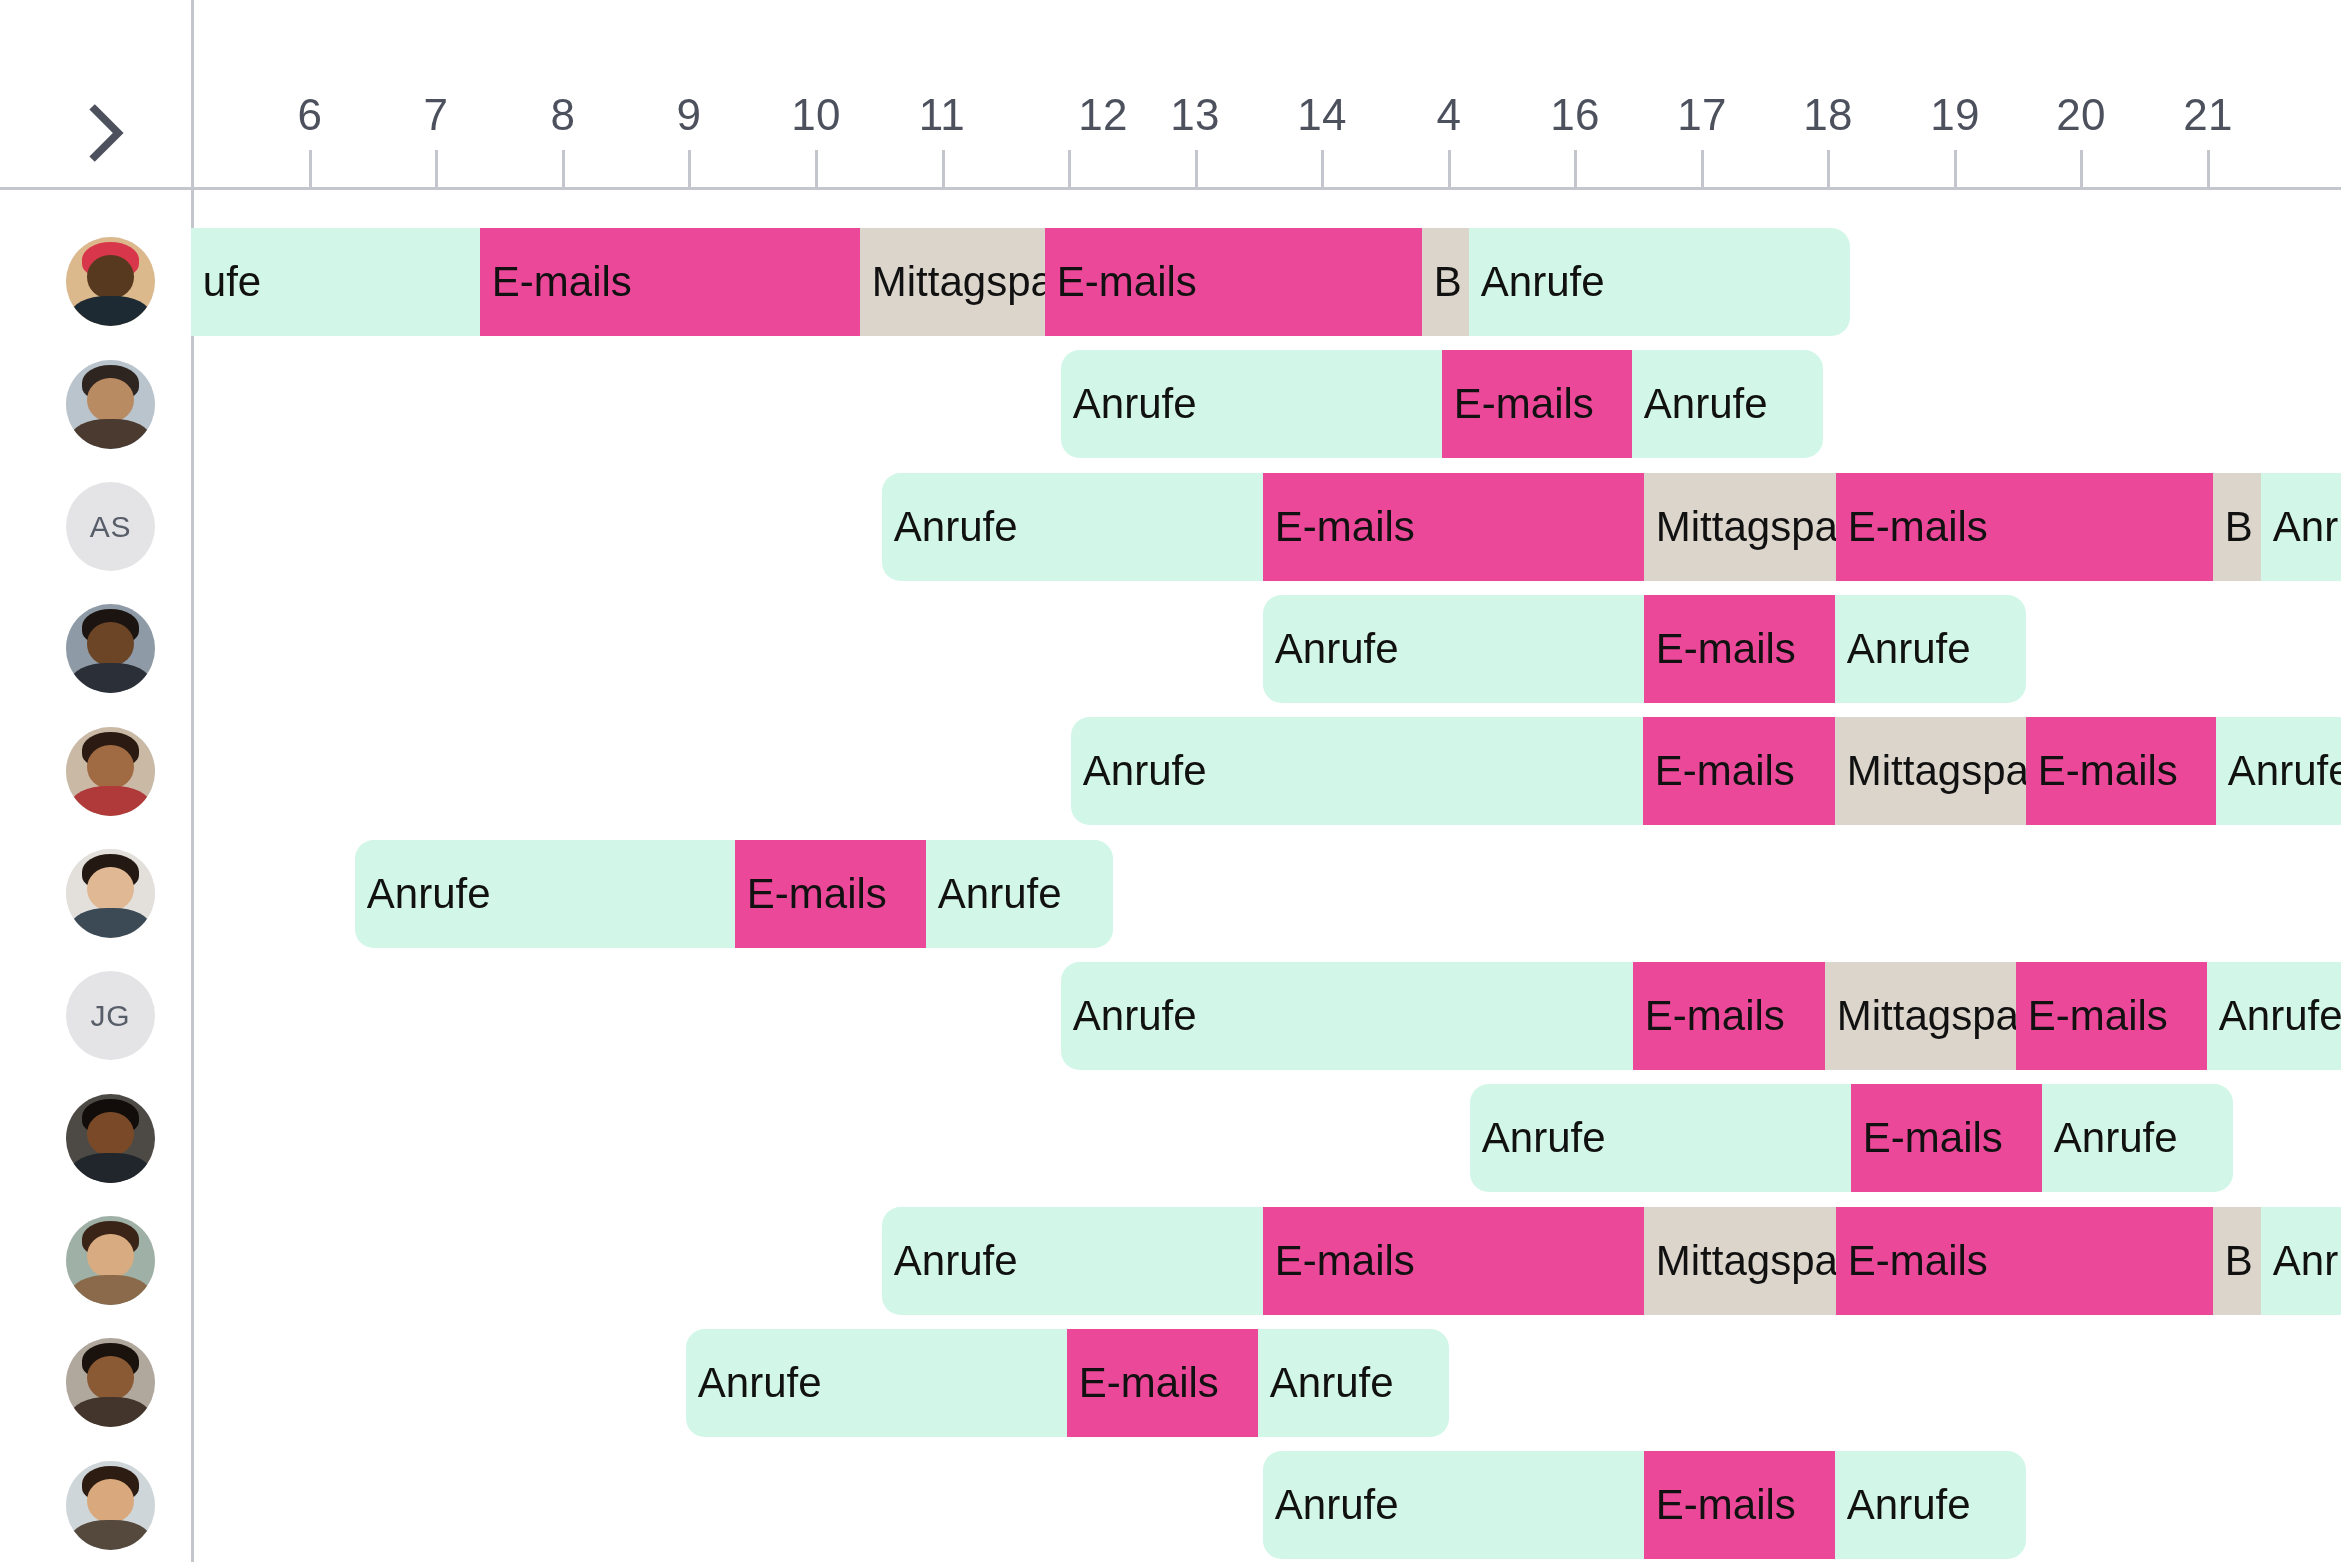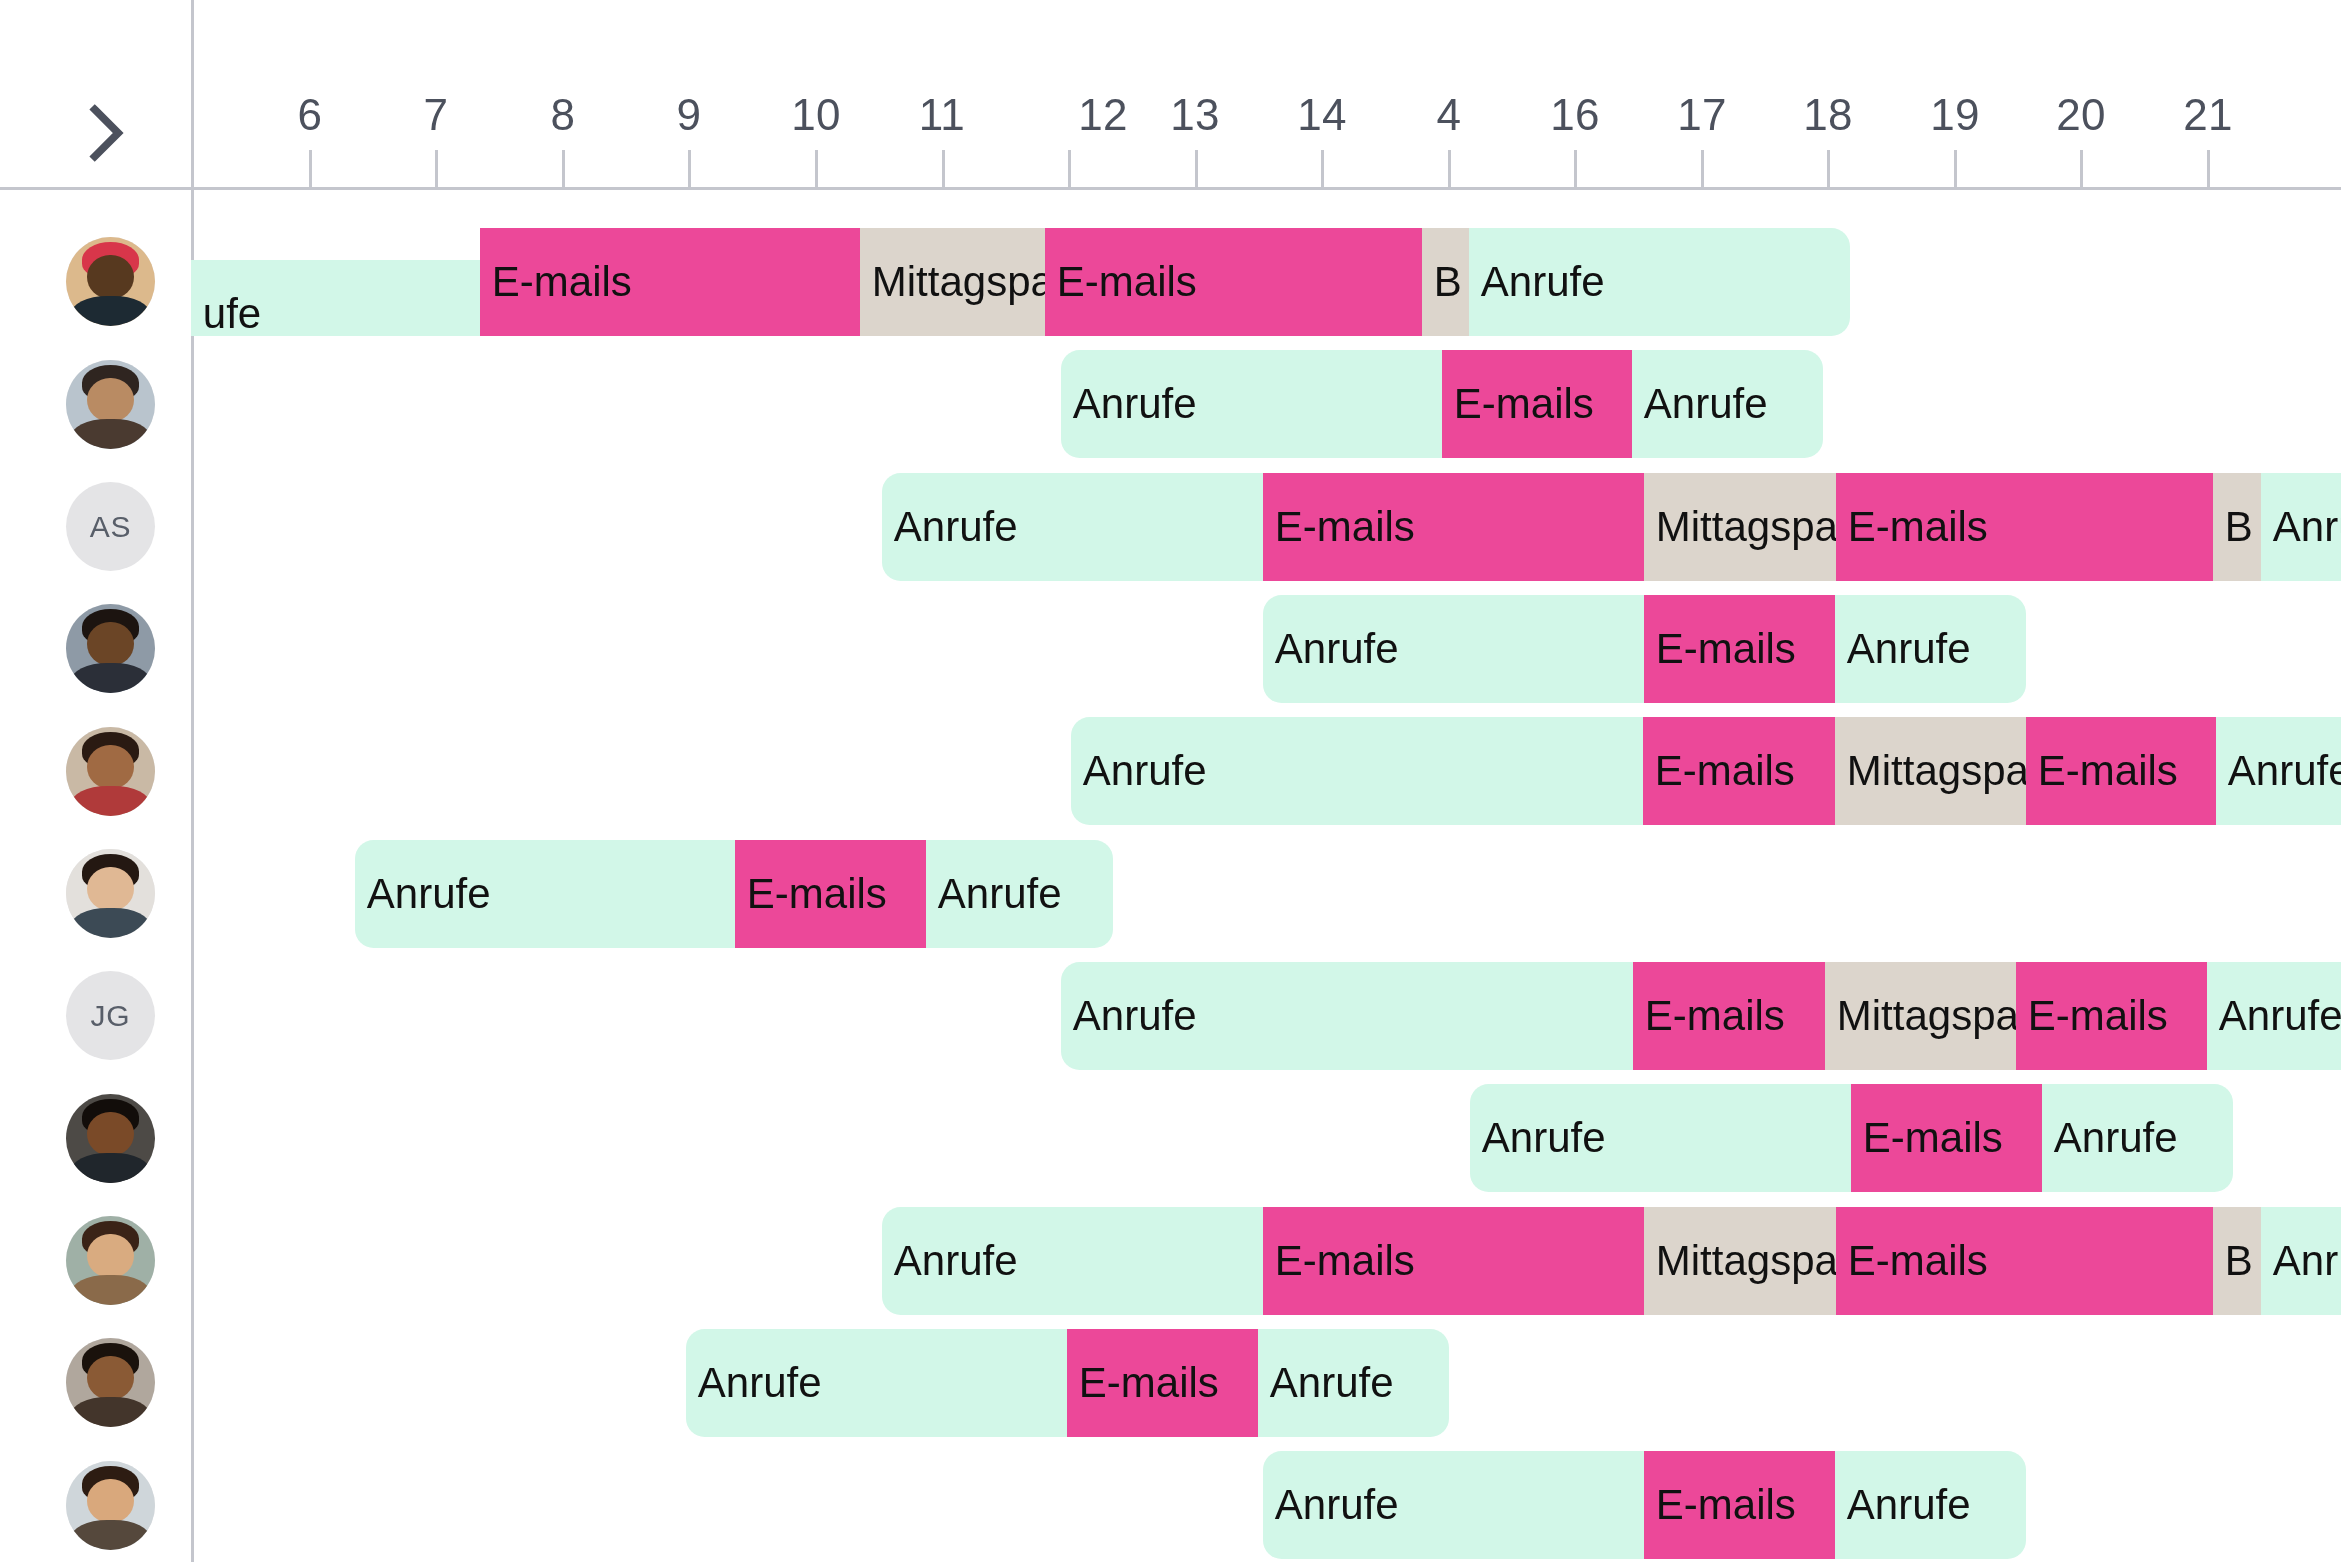--- a/index.html
+++ b/index.html
@@ -160,21 +160,21 @@
       <div class="avatar-photo" style="background: rgb(207, 214, 218);">
         <i style="left: 18%; top: 6%; width: 64%; height: 40%; border-radius: 50% 50% 40% 40%; background: rgb(45, 28, 18);"></i>
         <i style="left: 24%; top: 20%; width: 52%; height: 50%; border-radius: 50%; background: rgb(217, 168, 124);"></i>
         <i style="left: 6%; top: 66%; width: 88%; height: 44%; border-radius: 46% 46% 0px 0px; background: rgb(85, 72, 60);"></i>
       </div>
     </div>
   </div>
 
 <div id="timeline">
     <div class="bar" style="left: 191px; top: 38px; width: 1659px; border-top-left-radius: 0px; border-bottom-left-radius: 0px;">
-      <div class="seg seg-anrufe" style="width: 289px; flex: 0 0 289px; margin-top: 32px;">ufe</div>
+      <div class="seg seg-anrufe" style="width: 289px; flex: 0 0 289px;">ufe</div>
       <div class="seg seg-emails" style="width: 380px; flex: 0 0 380px;">E-mails</div>
       <div class="seg seg-mittag" style="width: 185px; flex: 0 0 185px;">Mittagspause</div>
       <div class="seg seg-emails" style="width: 377px; flex: 0 0 377px;">E-mails</div>
       <div class="seg seg-mittag" style="width: 47px; flex: 0 0 47px;">B</div>
       <div class="seg seg-anrufe" style="width: 381px; flex: 0 0 381px;">Anrufe</div>
     </div>
     <div class="bar" style="left: 1061px; top: 160px; width: 762px;">
       <div class="seg seg-anrufe" style="width: 381px; flex: 0 0 381px;">Anrufe</div>
       <div class="seg seg-emails" style="width: 190px; flex: 0 0 190px;">E-mails</div>
       <div class="seg seg-anrufe" style="width: 191px; flex: 0 0 191px;">Anrufe</div>

